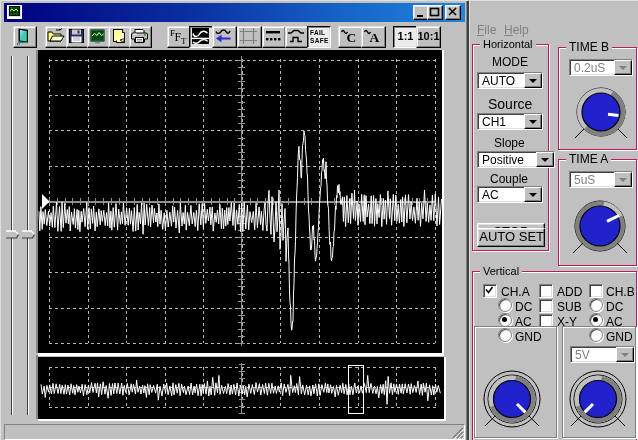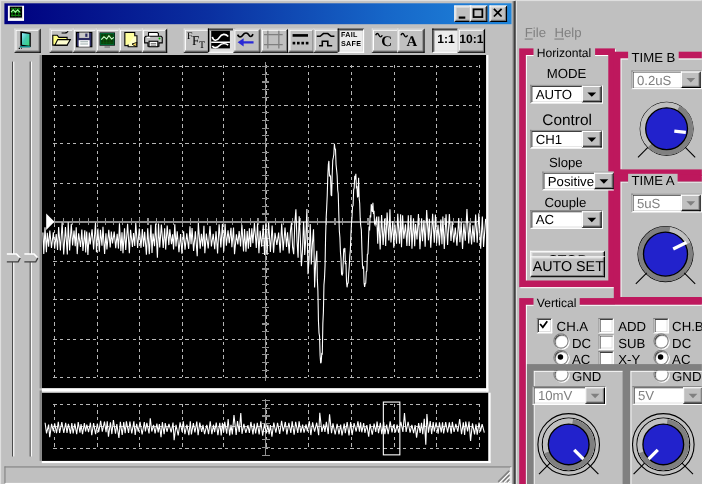--- a/index.html
+++ b/index.html
@@ -19,21 +19,21 @@
          box-shadow:inset 1px 1px 0 #404040,inset -1px -1px 0 #dfdfdf;}
   .combo .txt{position:absolute;left:4px;top:1px;font-size:12px;color:#000;white-space:nowrap;}
   .combo .arw{position:absolute;right:0px;top:0px;bottom:0px;width:16px;background:#c0c0c0;
          border-top:1px solid #fff;border-left:1px solid #fff;
          border-right:1px solid #000;border-bottom:1px solid #000;
          box-shadow:inset -1px -1px 0 #808080;}
   .combo .arw:after{content:"";position:absolute;left:4px;top:5px;width:0;height:0;
          border-left:4px solid transparent;border-right:4px solid transparent;border-top:4px solid #000;}
   .combo.dis .txt{color:#808080;}
   .combo.dis .arw:after{border-top-color:#808080;}
-  .gbox{position:absolute;border:6px solid #be185d;
+  .gbox{position:absolute;border:1px solid #be185d;
         box-shadow:1px 1px 0 #fff, inset 1px 1px 0 #fff;}
   .glab{position:absolute;top:-7px;left:7px;background:#c0c0c0;padding:0 3px;font-size:11px;color:#000;
         line-height:13px;white-space:nowrap;}
   .lbl{position:absolute;font-size:11px;color:#000;white-space:nowrap;}
   .chk{position:absolute;width:12px;height:12px;background:#fff;
        border-top:1px solid #808080;border-left:1px solid #808080;
        border-right:1px solid #fff;border-bottom:1px solid #fff;
        box-shadow:inset 1px 1px 0 #404040,inset -1px -1px 0 #dfdfdf;}
   .rad{position:absolute;width:12px;height:12px;border-radius:50%;background:#fff;
        border:1px solid #808080;box-shadow:inset 1px 1px 1px #404040, 1px 1px 0 #fff;}
@@ -382,27 +382,27 @@
   <span class="abs" style="left:7px;top:22px;font-size:12px;color:#808080;"><u>F</u>ile</span>
   <span class="abs" style="left:34px;top:22px;font-size:12px;color:#808080;"><u>H</u>elp</span>
 
   <div class="gbox" style="left:2px;top:43px;width:75px;height:205px;">
     <span class="glab">Horizontal</span>
     <div class="lbl" style="left:19px;top:10px;font-size:12px;">MODE</div>
     <div class="combo" style="left:4px;top:27px;width:64px;">
       <span class="txt">AUTO</span>
         <span class="arw"></span>
     </div>
-    <div class="lbl" style="left:15px;top:51px;font-size:14px;">Control</div>
+    <div class="lbl" style="left:15px;top:51px;font-size:14px;">Source</div>
     <div class="combo" style="left:4px;top:68px;width:64px;">
       <span class="txt">CH1</span>
         <span class="arw"></span>
     </div>
     <div class="lbl" style="left:21px;top:91px;font-size:12px;">Slope</div>
-    <div class="combo" style="left:15px;top:106px;width:64px;">
+    <div class="combo" style="left:4px;top:106px;width:64px;padding-left:12px;">
       <span class="txt">Positive</span>
         <span class="arw"></span>
     </div>
     <div class="lbl" style="left:17px;top:127px;font-size:12px;">Couple</div>
     <div class="combo" style="left:4px;top:141px;width:64px;">
       <span class="txt">AC</span>
         <span class="arw"></span>
     </div>
     <div class="btn95" style="left:4px;top:162px;width:66px;height:16px;line-height:15px;margin-top:16px;">STOP</div>
     <div class="btn95" style="left:4px;top:183px;width:66px;height:17px;line-height:16px;text-align:right;">AUTO SET</div>
@@ -474,24 +474,20 @@
     <div class="lbl" style="left:133px;top:43px;font-size:12px;">AC</div>
 
     <div class="rad" style="left:25px;top:56px;"></div>
     <div class="lbl" style="left:42px;top:58px;font-size:12px;">GND</div>
     <div class="rad" style="left:116px;top:56px;"></div>
     <div class="lbl" style="left:133px;top:58px;font-size:12px;">GND</div>
 
     <div class="gbox" style="left:1px;top:54px;width:81px;height:110px;border-color:#808080;"></div>
     <div class="gbox" style="left:89px;top:54px;width:72px;height:110px;border-color:#808080;"></div>
 
-    <div class="combo dis" style="left:6px;top:74px;width:65px;">
-      <span class="txt">10mV</span>
-        <span class="arw"></span>
-    </div>
     <div class="combo dis" style="left:97px;top:74px;width:63px;">
       <span class="txt">5V</span>
         <span class="arw"></span>
     </div>
 
     <svg class="abs" style="left:9px;top:98px;" width="60" height="64" viewBox="-30 -29 60 64">
       <g stroke="#000" fill="none">
           <circle r="28"></circle>
           <circle r="24"></circle>
         </g>

